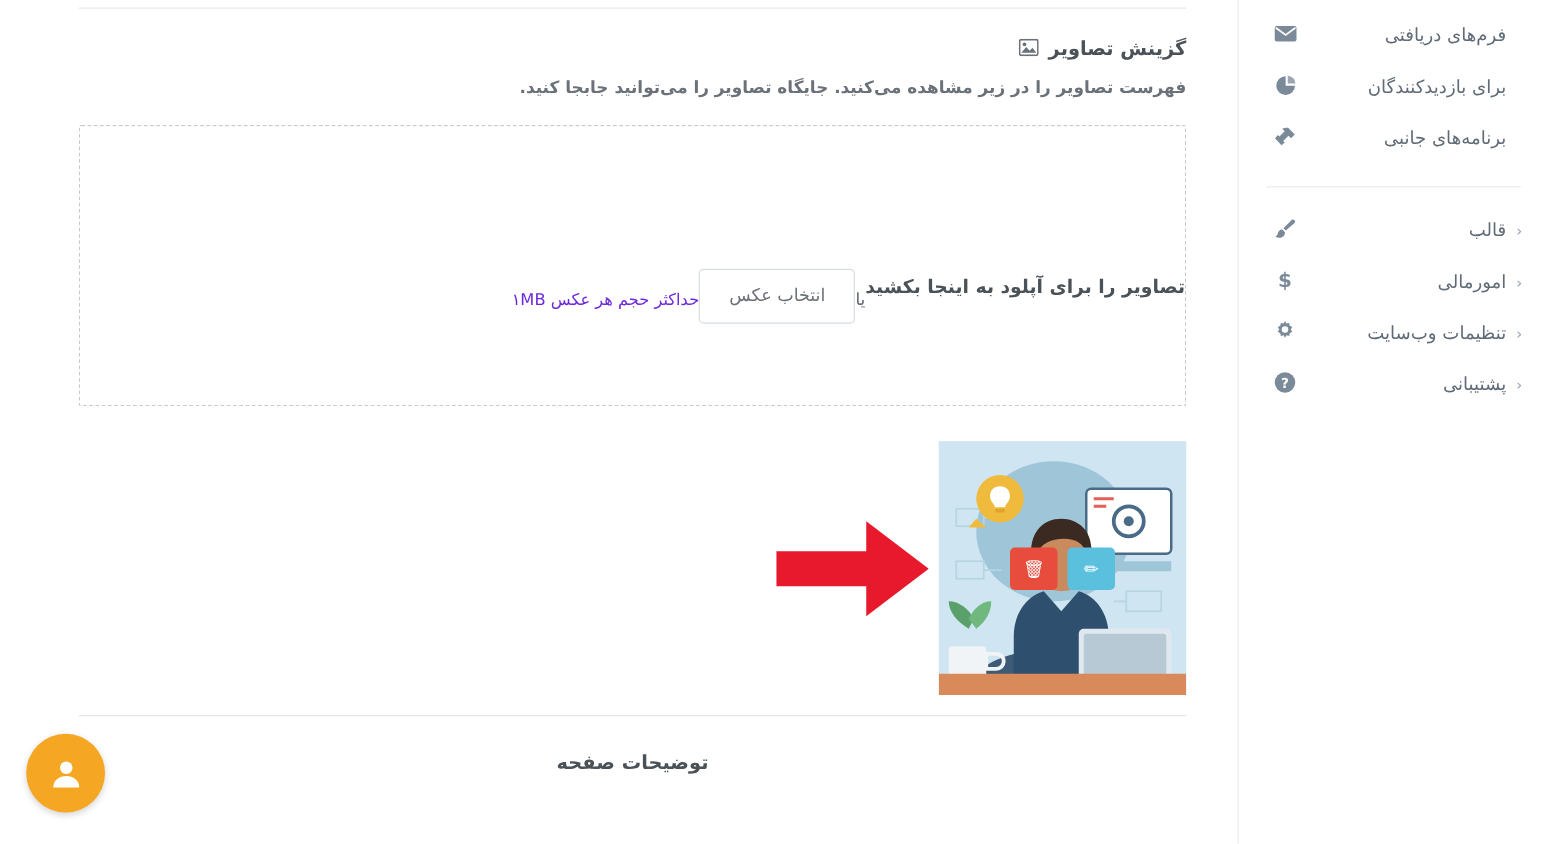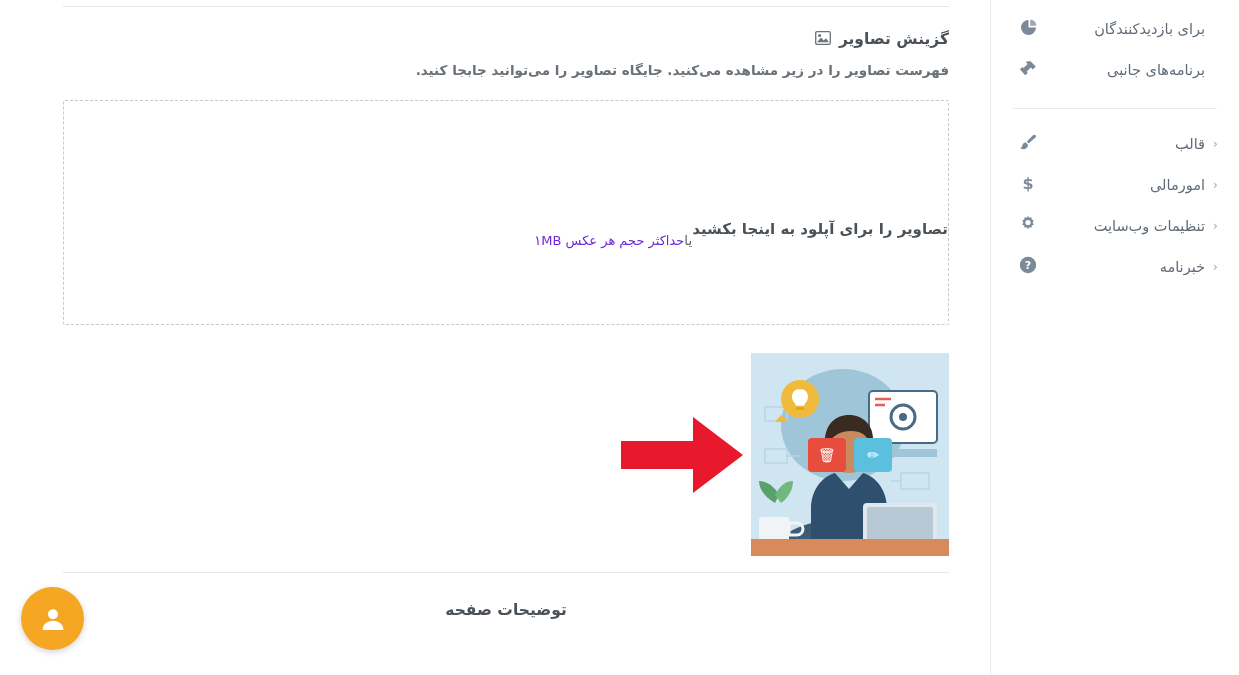--- a/index.html
+++ b/index.html
@@ -265,20 +265,21 @@
             <path d="M2 11.2L6 6.6L8.7 9.5L11 7.2L14 11.2H2Z" fill="#6b7178"></path>
           </svg>
         </span>
       </div>
 
       <div class="section-desc">فهرست تصاویر را در زیر مشاهده می‌کنید. جایگاه تصاویر را می‌توانید جابجا کنید.</div>
 
       <div class="dropzone">
         <div class="dz-title">تصاویر را برای آپلود به اینجا بکشید</div>
         <div class="dz-or">یا</div>
+        <button class="dz-btn">انتخاب عکس</button>
         <div class="dz-hint">حداکثر حجم هر عکس ۱MB</div>
       </div>
 
       <div class="thumb-row">
 
         <div class="thumb">
           <svg class="thumb-art" viewBox="0 0 198 203" preserveAspectRatio="none" xmlns="http://www.w3.org/2000/svg">
             <rect width="198" height="203" fill="#cfe6f2"></rect>
             <ellipse cx="92" cy="72" rx="62" ry="56" fill="#9fc6d8"></ellipse>
             <g stroke="#b6d4e2" stroke-width="1.4" fill="none">
@@ -331,20 +332,30 @@
       <div class="bottom-rule"></div>
       <div class="bottom-title">توضیحات صفحه</div>
 
     </div>
   </div>
 
   <div class="sidebar">
 
     <div class="side-group">
 
+      <div class="side-item">
+        <span class="chev"></span>
+        <span class="lbl">فرم‌های دریافتی</span>
+        <span class="ic">
+          <svg width="19" height="14" viewBox="0 0 19 14" fill="none" xmlns="http://www.w3.org/2000/svg">
+            <rect x="0.8" y="0.8" width="17.4" height="12.4" rx="1.6" fill="#7b8a99"></rect>
+            <path d="M1.6 2.2L9.5 8l7.9-5.8" stroke="#ffffff" stroke-width="1.3" fill="none"></path>
+          </svg>
+        </span>
+      </div>
 
       <div class="side-item">
         <span class="chev"></span>
         <span class="lbl">برای بازدیدکنندگان</span>
         <span class="ic">
           <svg width="17" height="17" viewBox="0 0 17 17" fill="none" xmlns="http://www.w3.org/2000/svg">
             <path d="M8.5 1a7.5 7.5 0 107.5 7.5H8.5V1z" fill="#7b8a99"></path>
             <path d="M10.2 0.6v6.2h6.2A6.4 6.4 0 0010.2 0.6z" fill="#9aa7b4"></path>
           </svg>
         </span>
@@ -394,21 +405,21 @@
         <span class="ic">
           <svg width="18" height="18" viewBox="0 0 18 18" fill="none" xmlns="http://www.w3.org/2000/svg">
             <path d="M9 0.8l1.1 2 2.2-.5 .5 2.2 2 1.1-1.2 1.9 1.2 1.9-2 1.1-.5 2.2-2.2-.5L9 14.2l-1.1-2-2.2.5-.5-2.2-2-1.1L4.4 7.5 3.2 5.6l2-1.1.5-2.2 2.2.5z" fill="#7b8a99"></path>
             <circle cx="9" cy="7.5" r="2.6" fill="#ffffff"></circle>
           </svg>
         </span>
       </div>
 
       <div class="side-item">
         <span class="chev">‹</span>
-        <span class="lbl">خبرنامه</span>
+        <span class="lbl">پشتیبانی</span>
         <span class="ic">
           <svg width="18" height="18" viewBox="0 0 18 18" fill="none" xmlns="http://www.w3.org/2000/svg">
             <circle cx="9" cy="9" r="8.2" fill="#7b8a99"></circle>
             <text x="9" y="13.4" font-family="DejaVu Sans, sans-serif" font-size="11" font-weight="bold" fill="#ffffff" text-anchor="middle">?</text>
           </svg>
         </span>
       </div>
 
     </div>
   </div>

